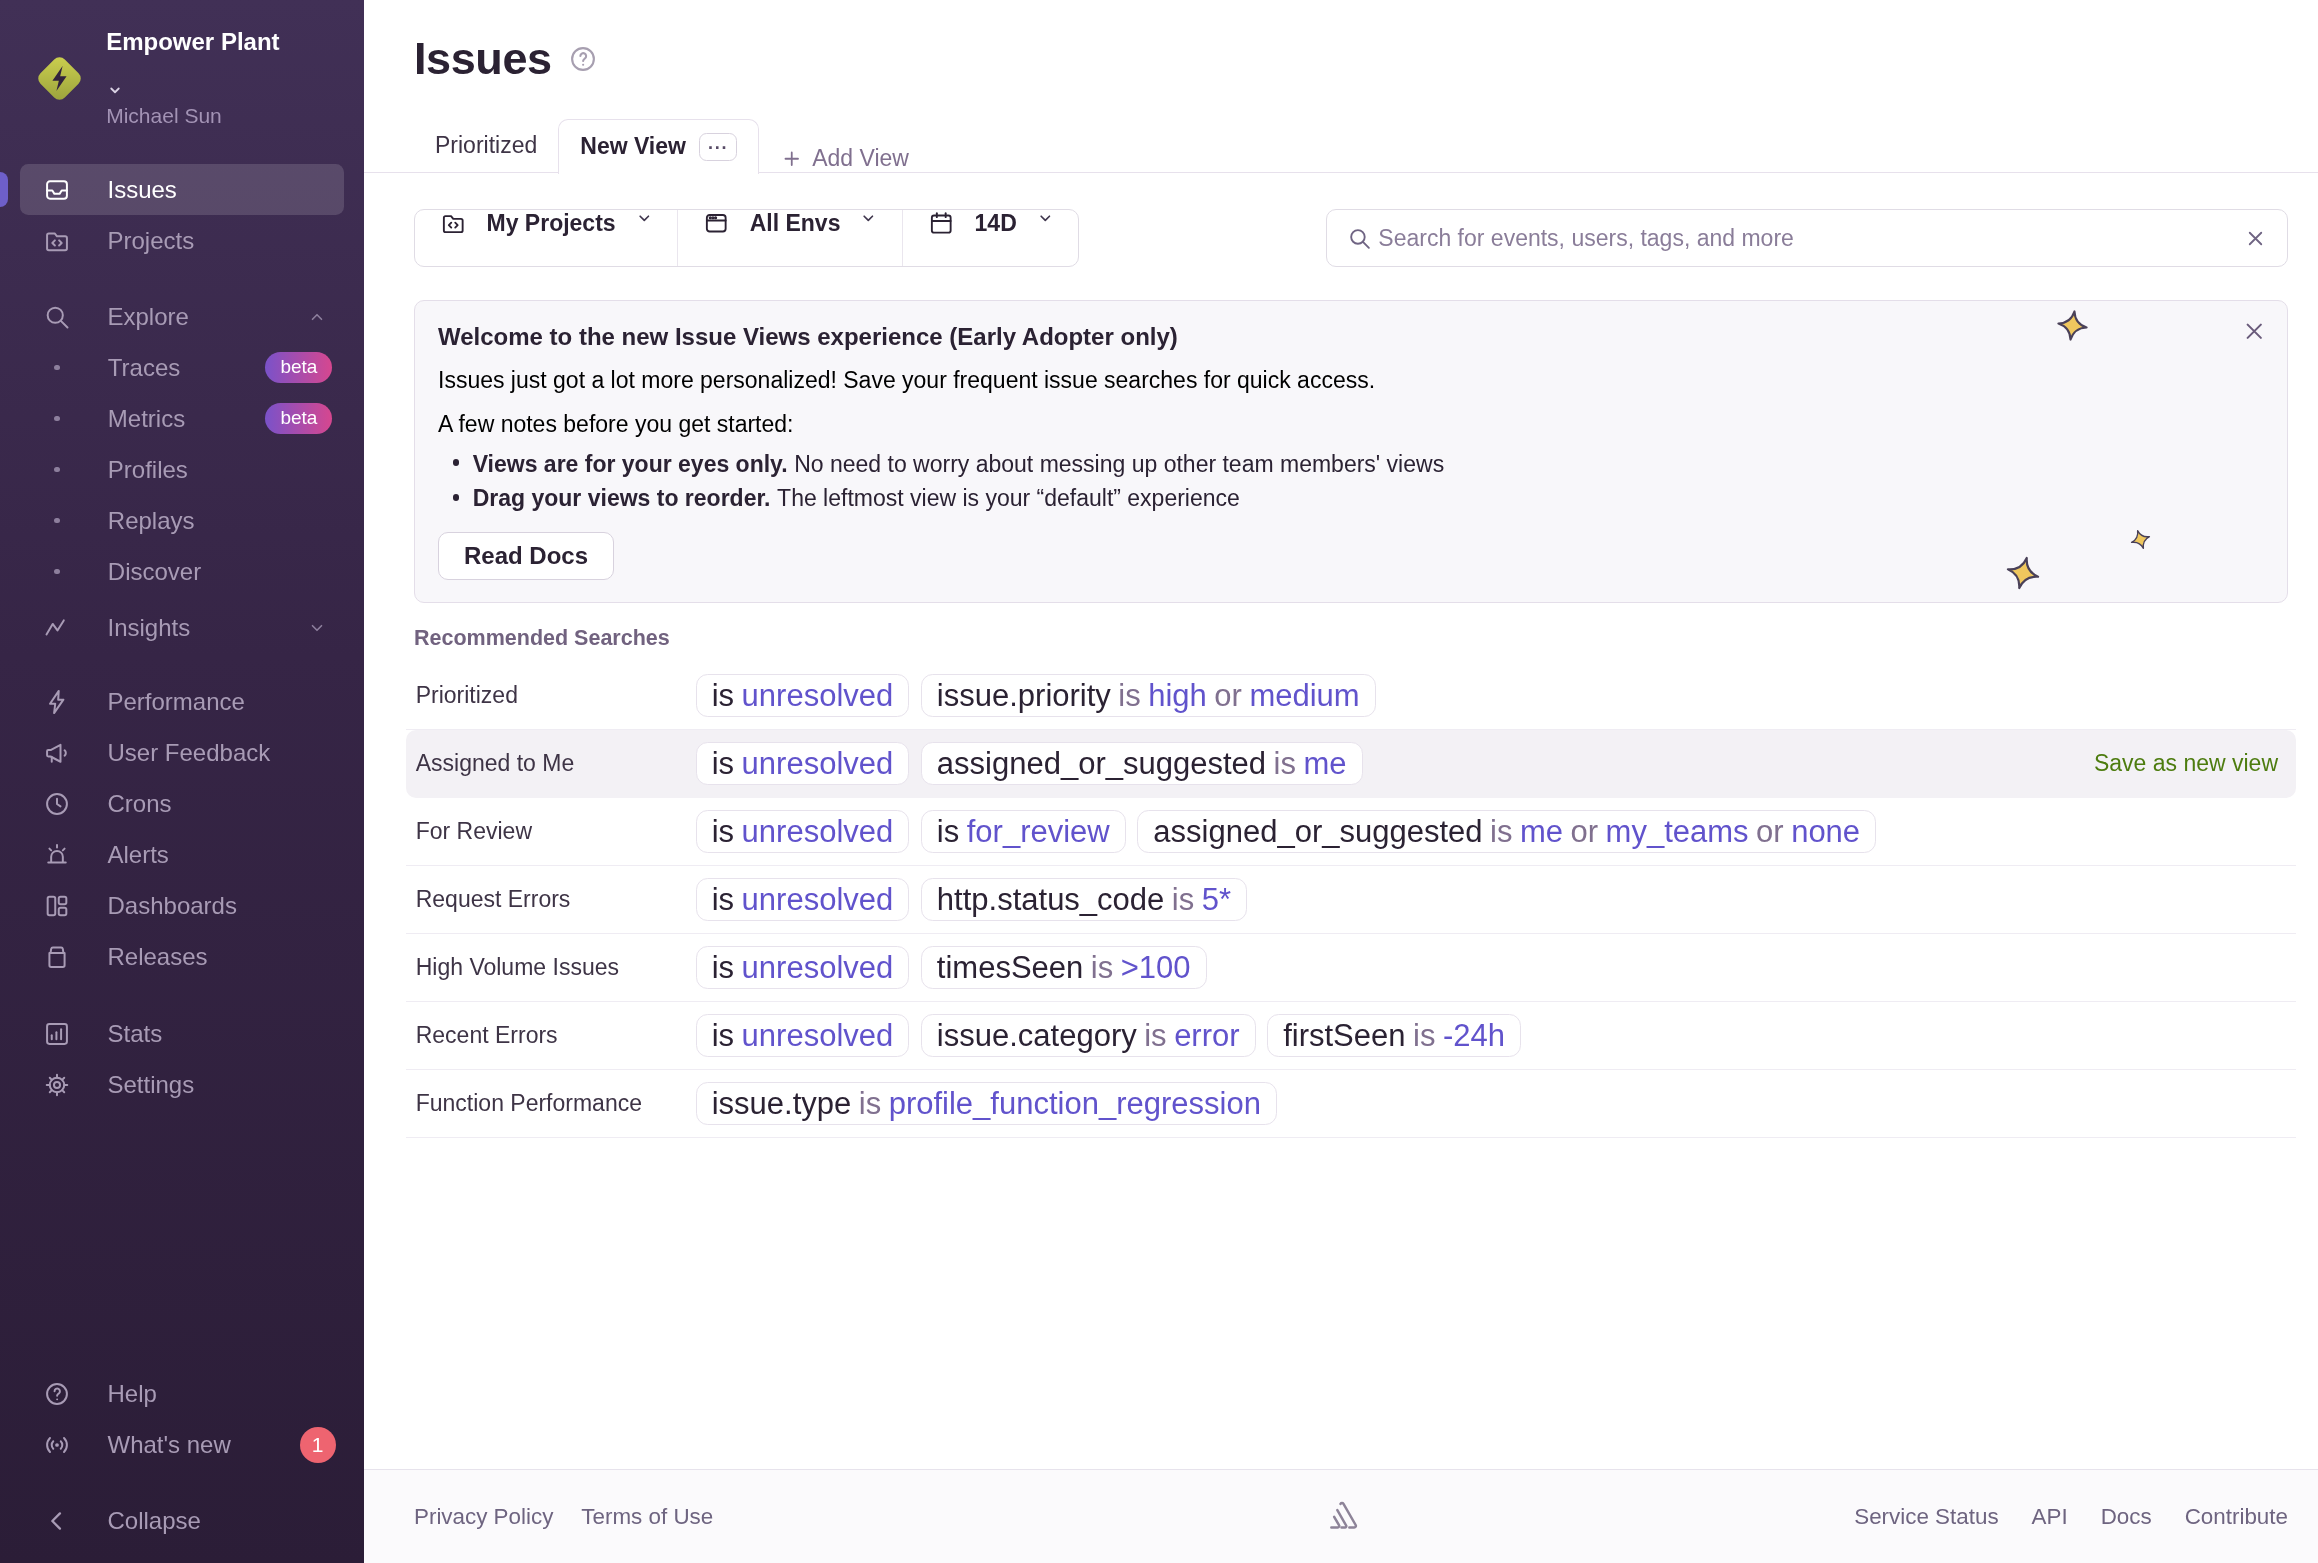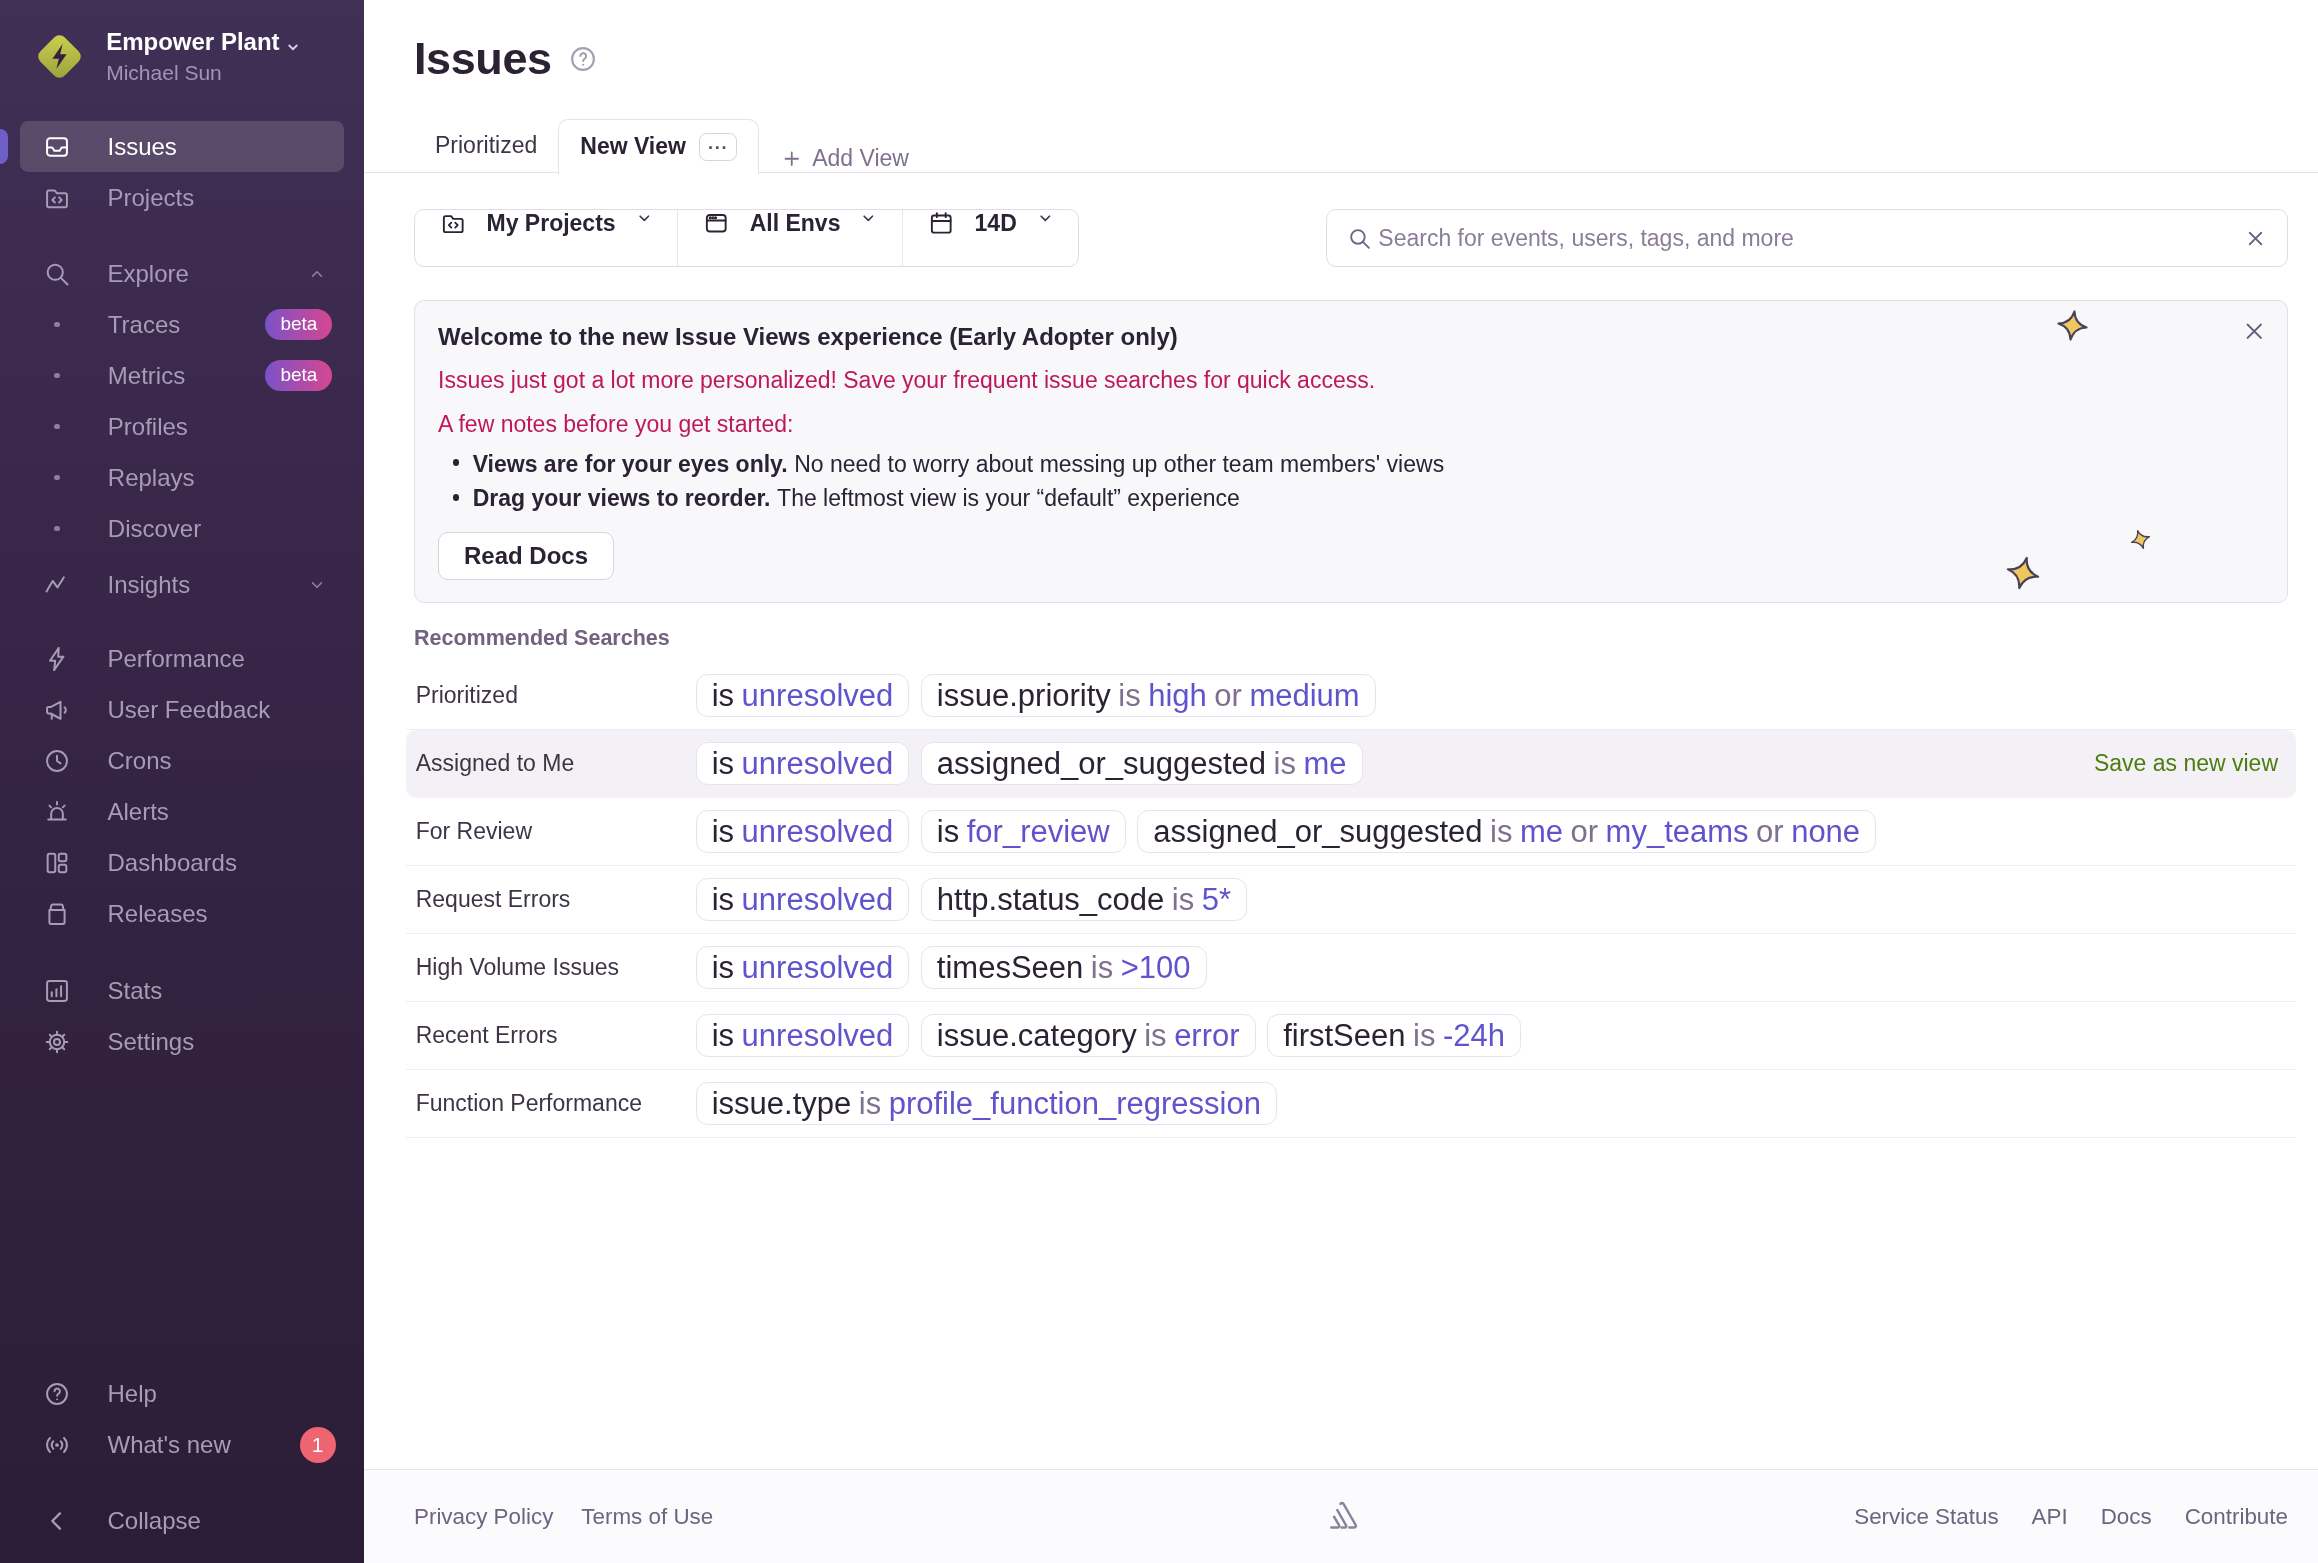--- a/index.html
+++ b/index.html
@@ -14,21 +14,21 @@
   
   .sidebar{
     flex:0 0 364px;width:364px;box-sizing:border-box;
     background:linear-gradient(180deg,#413056 0%,#362546 42%,#2b1d37 100%);
     color:#a89bb5;display:flex;flex-direction:column;padding:0 20px;
   }
   .org{display:flex;align-items:center;gap:20px;margin:28px 0 0 13.2px;}
   .org-logo{width:53px;height:53px;flex:0 0 53px;}
   .org-logo svg{width:100%;height:100%;display:block;}
   .org-names{min-width:0;}
-  .org-name-row{display:flex;align-items:flex-end;gap:4px;}
+  .org-name-row{display:flex;align-items:flex-start;gap:25px;flex-direction:column;}
   .org-name{font-size:24px;font-weight:700;color:#fff;white-space:nowrap;}
   .org-chev svg{width:18px;height:18px;display:block;}
   .org-chev{color:#d9d1e4;}
   .org-sub{font-size:21px;color:#a393b5;margin-top:5px;}
 
   .nav{display:flex;flex-direction:column;flex:1;margin-top:36px;min-height:0;}
   .nitem{
     position:relative;height:51px;flex:0 0 51px;border-radius:8.3px;
     display:flex;align-items:center;padding-left:21.5px;
     font-size:24px;color:#a89bb5;cursor:pointer;box-sizing:border-box;
@@ -116,21 +116,21 @@
   }
   .searchbar input::placeholder{color:#8a7d99;}
   .clear-x{color:#6f6483;cursor:pointer;display:flex;}
   .clear-x svg{width:23px;height:23px;display:block;}
 
   .banner{
     position:relative;margin-top:33px;border:1.7px solid #e4dee9;border-radius:10px;
     background:#f8f7fa;padding:21.5px 23px 21.5px;box-sizing:border-box;
   }
   .banner-title{font-size:24px;font-weight:700;color:#2b2233;}
-  .banner-p{font-size:23px;color:#be185d;margin-top:16.6px;}
+  .banner-p{font-size:23px;color:#000000;margin-top:16.6px;}
   .banner-ul{margin:13.2px 0 0 8.3px;}
   .banner-li{display:flex;align-items:baseline;font-size:23px;color:#2b2233;margin-top:7.5px;}
   .banner-li .bdot{width:6.6px;height:6.6px;border-radius:50%;background:#2b2233;margin:0 13.2px 3.3px 6.6px;align-self:center;flex:0 0 6.6px;}
   .banner-li b{font-weight:700;margin-right:6.6px;}
   .read-docs{
     margin-top:20px;display:inline-flex;align-items:center;height:48px;padding:0 25px;
     border:1.7px solid #d8d2de;border-radius:10px;background:#fff;
     font-size:24px;font-weight:700;color:#2b2233;cursor:pointer;
     font-family:"Liberation Sans",sans-serif;
   }

